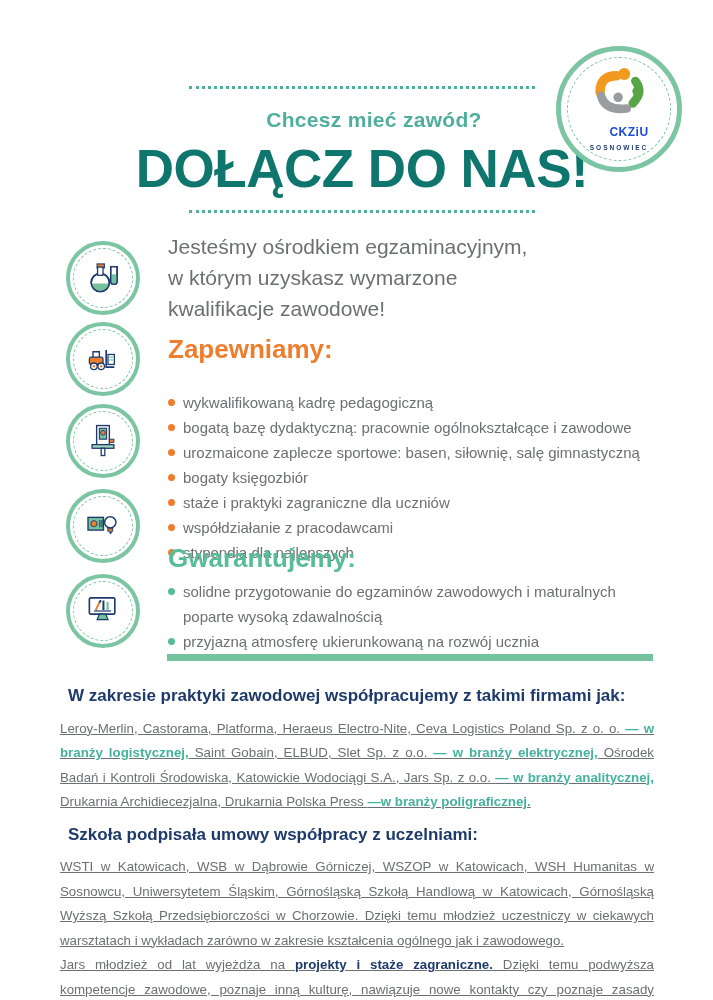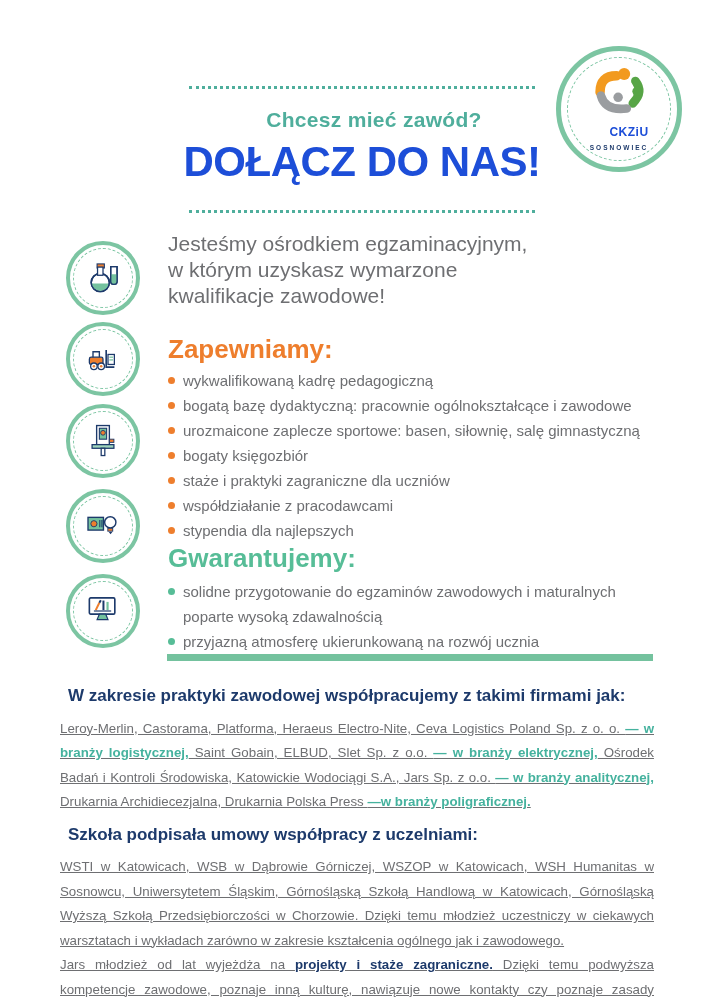--- a/index.html
+++ b/index.html
@@ -6,38 +6,38 @@
   .page{
     position:relative;width:713px;height:1000px;background:#fff;overflow:hidden;
     font-family:"Liberation Sans",sans-serif;
   }
   
   .header{position:absolute;left:12px;top:86px;width:700px;text-align:center;}
   .dotline{height:0;border-top:3px dotted #4fae9c;width:346px;margin:0 auto;position:absolute;left:177px;}
   .dotline.l1{top:0;}
   .dotline.l2{top:124px;}
   .tagline{position:absolute;top:22px;left:12px;width:100%;font-size:21px;font-weight:bold;color:#4fae9c;letter-spacing:.3px;}
-  .title{position:absolute;top:52px;left:0;width:100%;font-size:42px;font-weight:bold;color:#1d4ed8;letter-spacing:-.5px;margin:0;}
+  .title{position:absolute;top:52px;left:0;width:100%;font-size:53px;font-weight:bold;color:#0f766e;letter-spacing:-.5px;margin:0;}
   
   .logo{position:absolute;left:556px;top:46px;width:116px;height:116px;border:5px solid #7cc5a2;border-radius:50%;background:#fff;}
   .logo .dash{position:absolute;inset:6px;border:1.6px dashed #7cc5a2;border-radius:50%;}
   .logo .mark{position:absolute;left:27px;top:13px;}
   .logo .lname{position:absolute;top:74px;left:10px;width:100%;text-align:center;font-size:12px;font-weight:bold;color:#1d4ed8;letter-spacing:.5px;}
   .logo .lsub{position:absolute;top:93px;left:0;width:100%;text-align:center;font-size:6.5px;font-weight:bold;color:#1d3a6b;letter-spacing:2px;}
   
   .icirc{position:absolute;left:66px;width:66px;height:66px;border:4px solid #7cc5a2;border-radius:50%;background:#fff;display:flex;align-items:center;justify-content:center;}
   .icirc::before{content:"";position:absolute;inset:3px;border:1.5px dashed #7cc5a2;border-radius:50%;}
   .ic1{top:241px;} .ic2{top:322px;} .ic3{top:404px;} .ic4{top:489px;} .ic5{top:574px;}
   
-  .intro{position:absolute;left:168px;top:231px;width:490px;font-size:21px;line-height:26px;color:#6e6f72;white-space:pre-line;}
+  .intro{position:absolute;left:168px;top:231px;width:490px;font-size:21px;line-height:31px;color:#6e6f72;white-space:pre-line;}
   .sec-head{position:absolute;left:168px;margin:0;font-size:26px;font-weight:bold;}
   .h-orange{top:334px;color:#ee7e2d;}
   .h-green{top:543px;color:#57bd97;}
   ul.bullets{position:absolute;left:168px;margin:0;padding:0;list-style:none;width:487px;}
-  ul.bullets.first{top:368px;}
+  ul.bullets.first{top:390px;}
   ul.bullets.second{top:579px;}
   ul.bullets li{display:flex;align-items:flex-start;font-size:15px;line-height:25px;color:#6e6f72;}
   ul.bullets .dot{flex:0 0 auto;width:7px;height:7px;border-radius:50%;margin:9px 8px 0 0;}
   ul.bullets.first .dot{background:#ee7e2d;}
   ul.bullets.second .dot{background:#57bd97;}
   
   .bar{position:absolute;left:167px;top:654px;width:486px;height:7px;background:#74c29e;}
   
   .bottom{position:absolute;left:60px;top:676px;width:594px;font-size:13.3px;line-height:24.5px;color:#6e6f72;}
   .bottom h3{margin:8px;font-size:17px;line-height:24.5px;color:#1d3a6b;font-weight:bold;}

